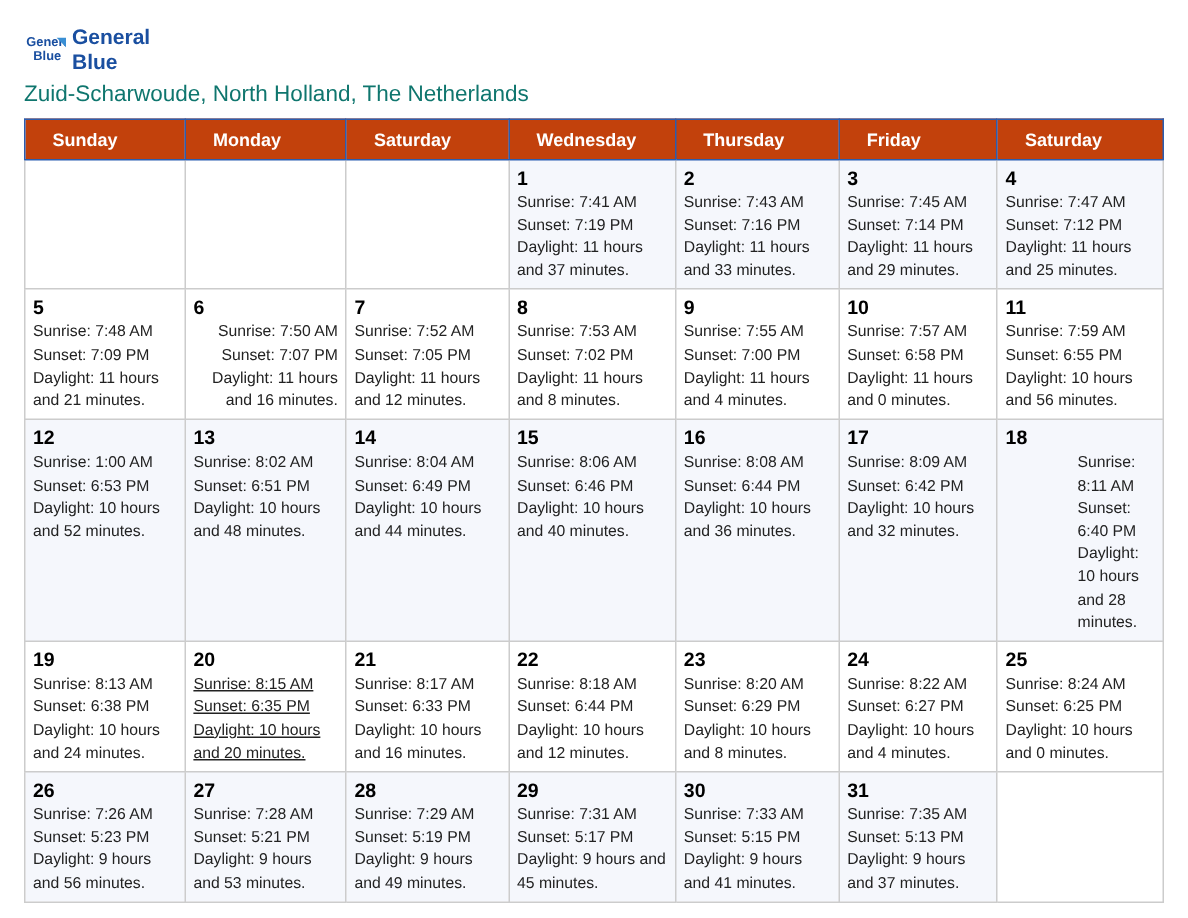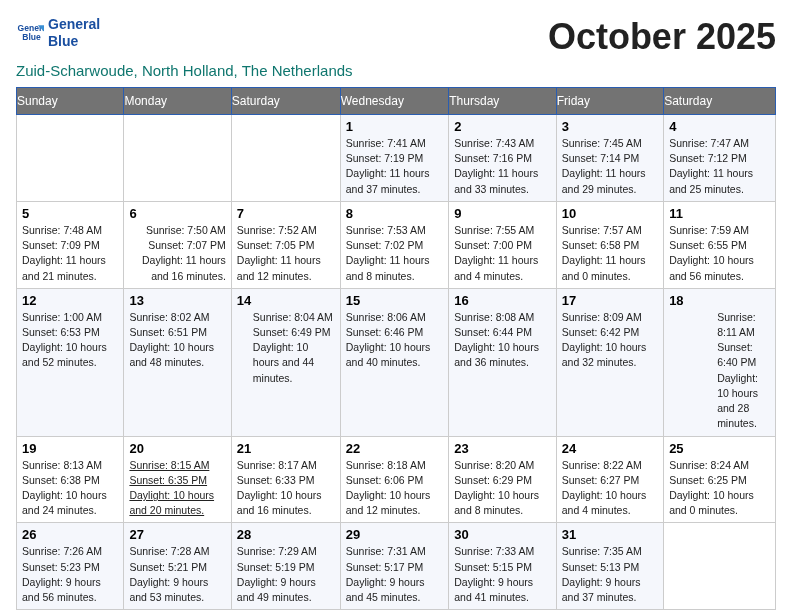--- a/index.html
+++ b/index.html
@@ -42,26 +42,26 @@
       font-size: 15px;
       color: #0f766e;
       margin-bottom: 8px;
     }
     table {
       width: 100%;
       border-collapse: collapse;
       font-size: 11px;
     }
     thead tr th {
-      background: #737373;
+      background: #c2410c;
       color: #fff;
       text-align: left;
-      padding: 6px 0;
+      padding: 6px 18px;
       font-size: 12px;
-      font-weight: normal;
+      font-weight: bold;
       border: 1px solid #2a5db0;
     }
     tbody tr td {
       border: 1px solid #ccc;
       vertical-align: top;
       padding: 4px 5px;
       min-height: 80px;
       width: 113px;
     }
     tbody tr:nth-child(odd) td {
@@ -94,21 +94,20 @@
       <rect x="0" y="0" width="36" height="36" fill="white"></rect>
       <text x="2" y="15" font-size="11" font-weight="bold" fill="#1a4fa0" font-family="Arial">General</text>
       <text x="8" y="27" font-size="11" font-weight="bold" fill="#1a4fa0" font-family="Arial">Blue</text>
       <polygon points="28,8 36,8 36,16" fill="#3a8fd4"></polygon>
     </svg>
     <div>
       <div class="logo-text">General</div>
       <div class="logo-text">Blue</div>
     </div>
   </div>
-  <div class="month-title">October 2025</div>
 </div>
 
 <div class="subtitle">Zuid-Scharwoude, North Holland, The Netherlands</div>
 
 <table>
   <thead>
     <tr>
     <th>Sunday</th>
         <th>Monday</th>
         <th>Saturday</th>
@@ -200,21 +199,21 @@
 Daylight: 10 hours and 52 minutes.</div>
         </td>
         <td>
           <span class="day-num">13</span>
           <div class="day-info" style="white-space: pre-line;">Sunrise: 8:02 AM
 Sunset: 6:51 PM
 Daylight: 10 hours and 48 minutes.</div>
         </td>
         <td>
           <span class="day-num">14</span>
-          <div class="day-info" style="white-space: pre-line; margin-left: 16px;">Sunrise: 8:04 AM
+          <div class="day-info" style="white-space: pre-line;">Sunrise: 8:04 AM
 Sunset: 6:49 PM
 Daylight: 10 hours and 44 minutes.</div>
         </td>
         <td>
           <span class="day-num">15</span>
           <div class="day-info" style="white-space: pre-line;">Sunrise: 8:06 AM
 Sunset: 6:46 PM
 Daylight: 10 hours and 40 minutes.</div>
         </td>
         <td>
@@ -251,21 +250,21 @@
         </td>
         <td>
           <span class="day-num">21</span>
           <div class="day-info" style="white-space: pre-line;">Sunrise: 8:17 AM
 Sunset: 6:33 PM
 Daylight: 10 hours and 16 minutes.</div>
         </td>
         <td>
           <span class="day-num">22</span>
           <div class="day-info" style="white-space: pre-line;">Sunrise: 8:18 AM
-Sunset: 6:06 PM
+Sunset: 6:44 PM
 Daylight: 10 hours and 12 minutes.</div>
         </td>
         <td>
           <span class="day-num">23</span>
           <div class="day-info" style="white-space: pre-line;">Sunrise: 8:20 AM
 Sunset: 6:29 PM
 Daylight: 10 hours and 8 minutes.</div>
         </td>
         <td>
           <span class="day-num">24</span>

